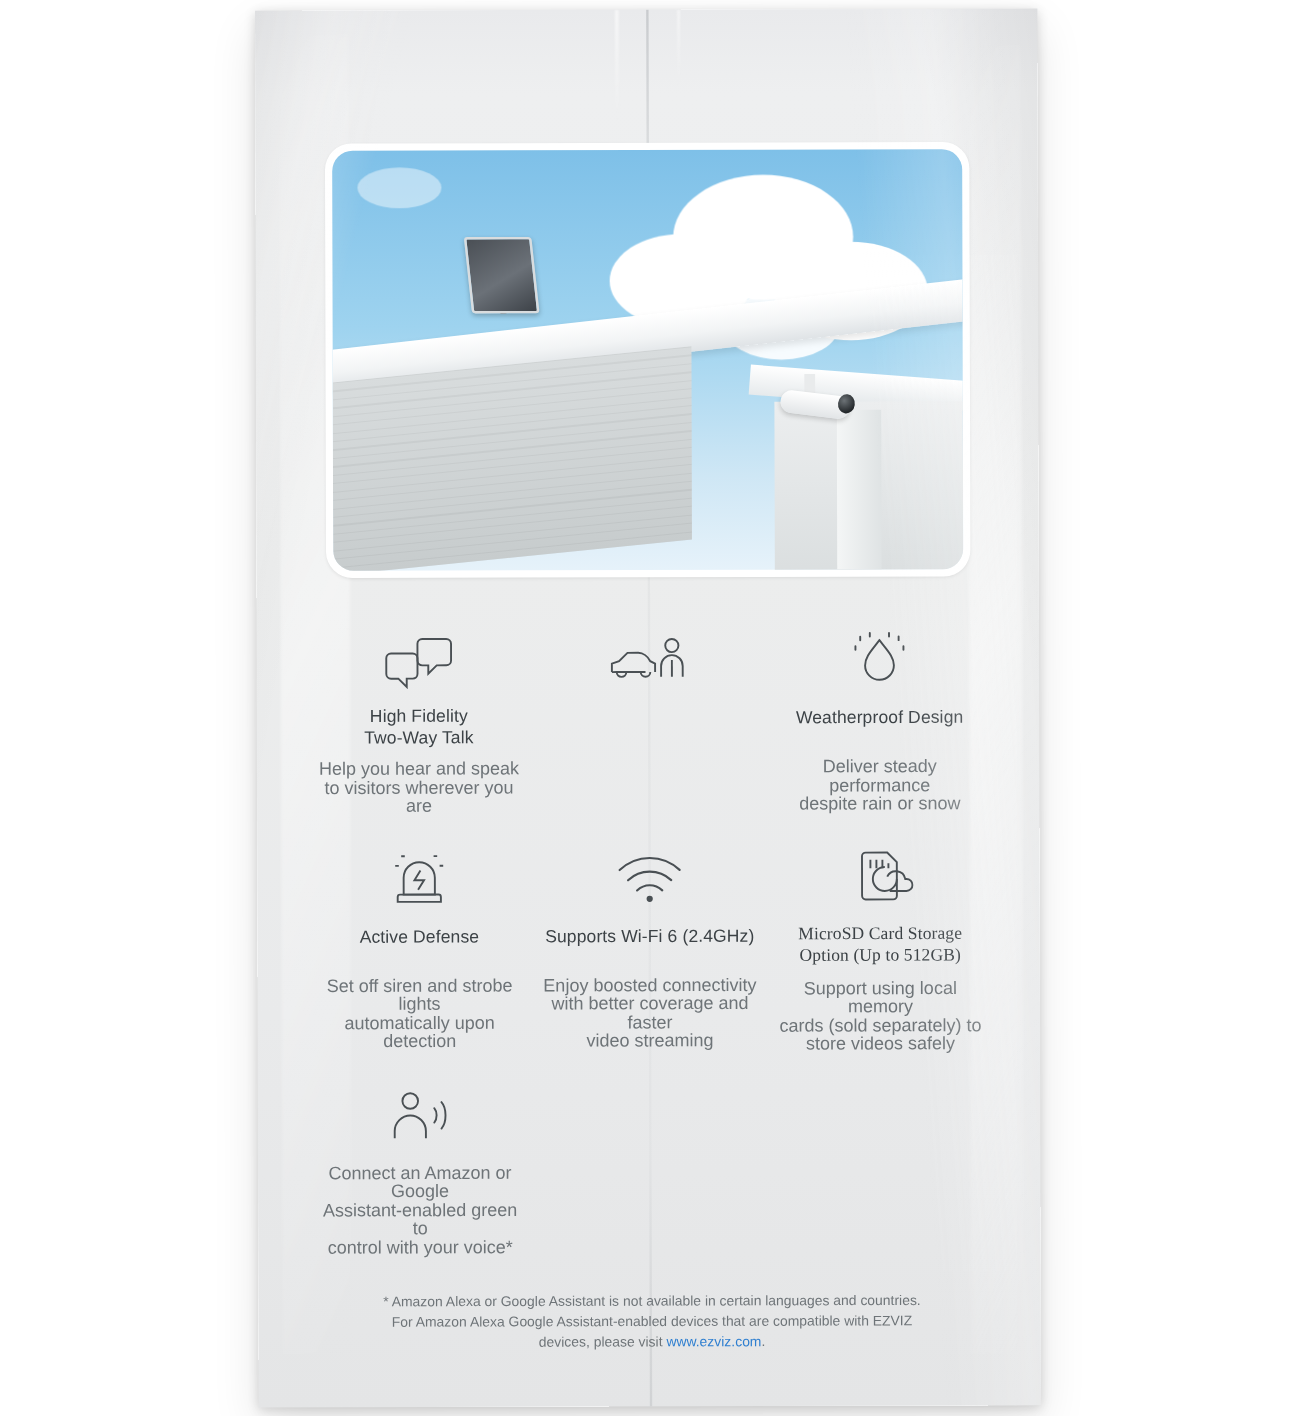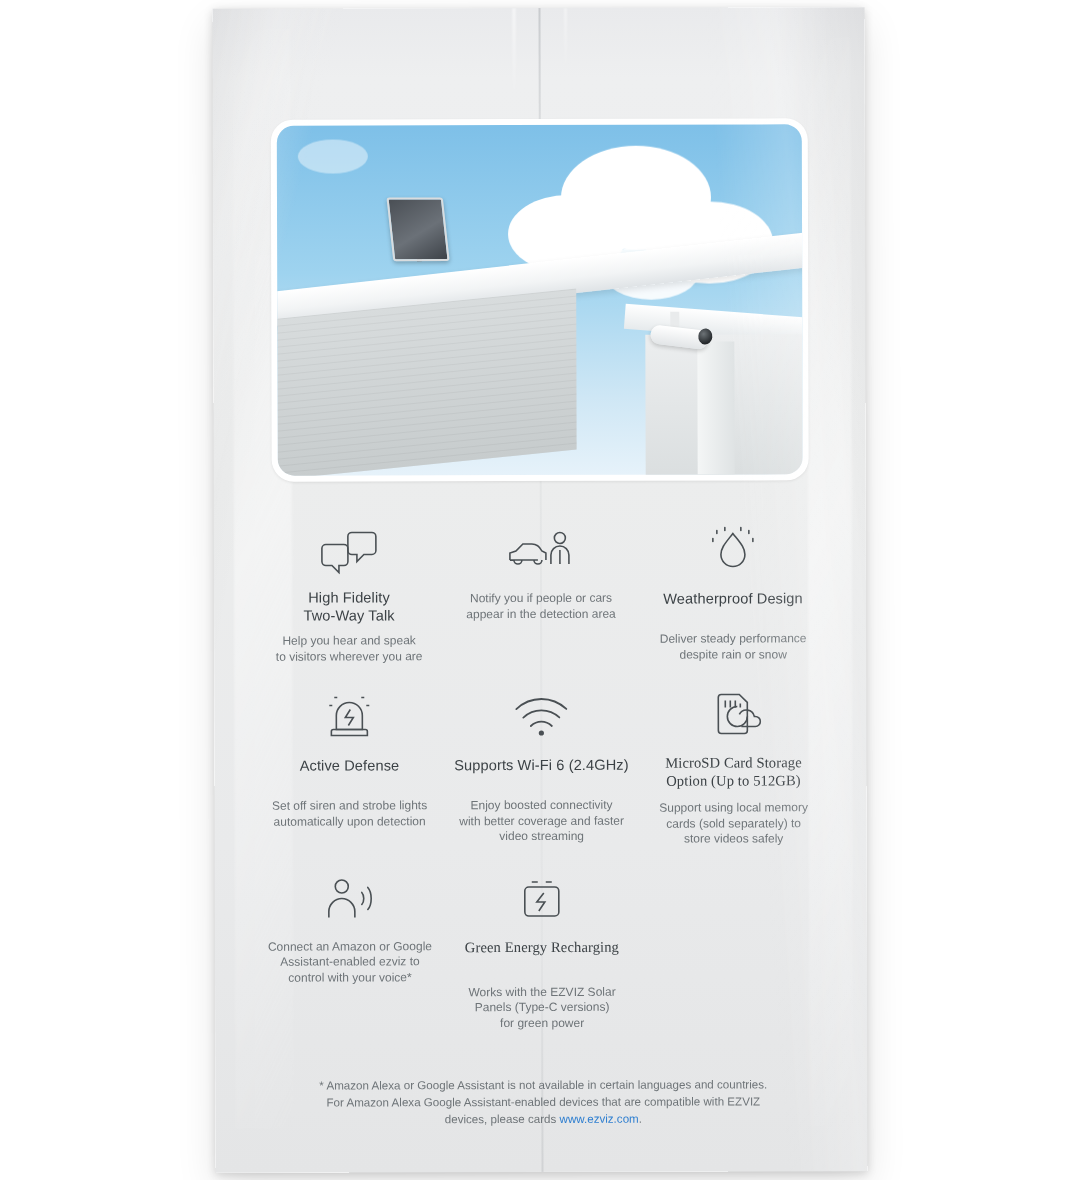--- a/index.html
+++ b/index.html
@@ -222,21 +222,21 @@
   .feature-title {
     color: #3c4246;
     font-size: 14.6px;
     line-height: 18px;
     letter-spacing: .1px;
     margin-top: 6px;
     min-height: 36px;
   }
   .feature-desc {
     color: #6e7478;
-    font-size: 12px;
+    font-size: 15px;
     line-height: 15.5px;
     margin-top: 9px;
   }
   
   .row2 .feature-title { margin-top: 8px; min-height: 20px; }
   .row2 .feature-desc { margin-top: 22px; }
   .row3 .feature-icon { height: 58px; }
   .row3 .feature-title { margin-top: 10px; font-family: Liberation Serif, serif; }
   .row3 .feature-desc { margin-top: 11px; }
 
@@ -325,24 +325,20 @@
       <div class="feature row1">
         <div class="feature-icon">
           <svg width="70" height="46" viewBox="0 0 70 46" fill="none" stroke="#4a5054" stroke-width="1.6">
             <path d="M4 32h4m0 0a4 4 0 0 0 8 0m-8 0h20m0 0a4 4 0 0 0 8 0m-8 0h4"></path>
             <path d="M4 32v-7l6-2 7-7h9c4 0 8 3 10 7l4 2v7"></path>
             <circle cx="54" cy="10" r="5.5"></circle>
             <path d="M45 36v-9a9 9 0 0 1 18 0v9"></path>
             <path d="M54 22v14"></path>
           </svg>
         </div>
-        <div class="feature-desc">
-          <div>Notify you if people or cars</div>
-          <div>appear in the detection area</div>
-        </div>
       </div>
 
       <div class="feature row2">
         <div class="feature-icon">
           <svg width="52" height="52" viewBox="0 0 52 52" fill="none" stroke="#4a5054" stroke-width="1.6">
             <path d="M26 9c-7 9-12 14-12 21a12 12 0 0 0 24 0c0-7-5-12-12-21z"></path>
             <path d="M10 6v3M18 3v3M34 3v3M42 6v3M6 14v3M46 14v3" stroke-linecap="round"></path>
           </svg>
         </div>
         <div class="feature-title">
@@ -415,49 +411,32 @@
         <div class="feature-icon">
           <svg width="58" height="48" viewBox="0 0 58 48" fill="none" stroke="#4a5054" stroke-width="1.6">
             <circle cx="21" cy="11" r="6.5"></circle>
             <path d="M8 42v-6c0-7 6-13 13-13s13 6 13 13v6"></path>
             <path d="M41 17c2.6 3 2.6 9 0 12" stroke-linecap="round"></path>
             <path d="M47 12c4.5 5 4.5 17 0 22" stroke-linecap="round"></path>
           </svg>
         </div>
         <div class="feature-desc">
           <div>Connect an Amazon or Google</div>
-          <div>Assistant-enabled ezviz to</div>
+          <div>Assistant-enabled green to</div>
           <div>control with your voice*</div>
         </div>
       </div>
 
-      <div class="feature row3">
-        <div class="feature-icon">
-          <svg width="52" height="46" viewBox="0 0 52 46" fill="none" stroke="#4a5054" stroke-width="1.6">
-            <path d="M16 6h6M30 6h6"></path>
-            <rect x="9" y="11" width="34" height="29" rx="4"></rect>
-            <path d="M28 17l-7 9h8l-6 9"></path>
-          </svg>
-        </div>
-        <div class="feature-title">
-          <div>Green Energy Recharging</div>
-        </div>
-        <div class="feature-desc">
-          <div>Works with the EZVIZ Solar</div>
-          <div>Panels (Type-C versions)</div>
-          <div>for green power</div>
-        </div>
-      </div>
 
     </div>
 
     <div id="footnote">
       <div>* Amazon Alexa or Google Assistant is not available in certain languages and countries.</div>
       <div>For Amazon Alexa Google Assistant-enabled devices that are compatible with EZVIZ</div>
       <div>
-        <span>devices, please cards </span><span class="link">www.ezviz.com</span><span>.</span>
+        <span>devices, please visit </span><span class="link">www.ezviz.com</span><span>.</span>
       </div>
     </div>
 
     <div id="glare"></div>
   </div>
 
 </div>
 
 </body></html>

